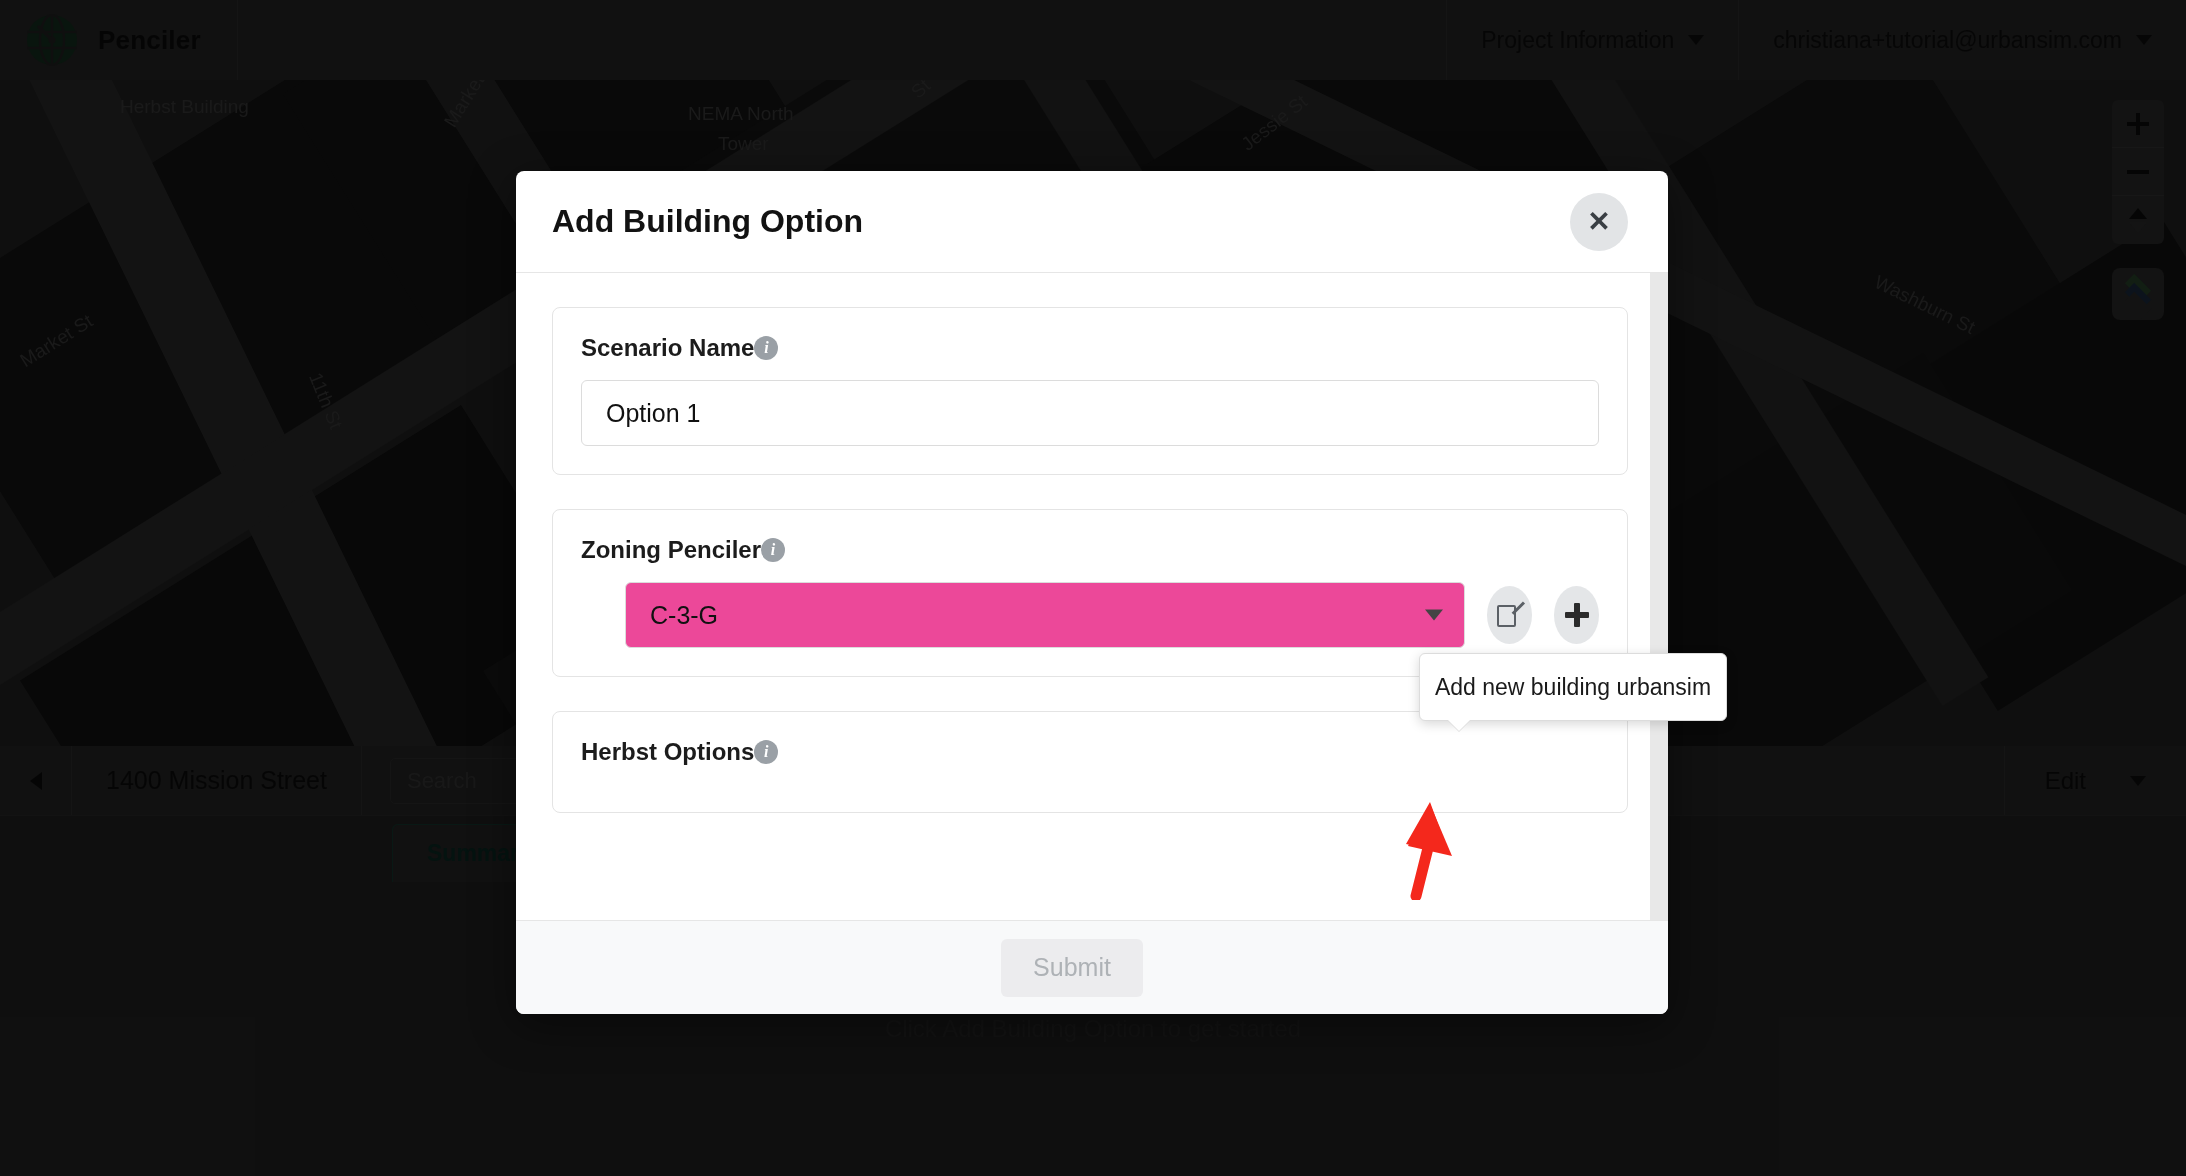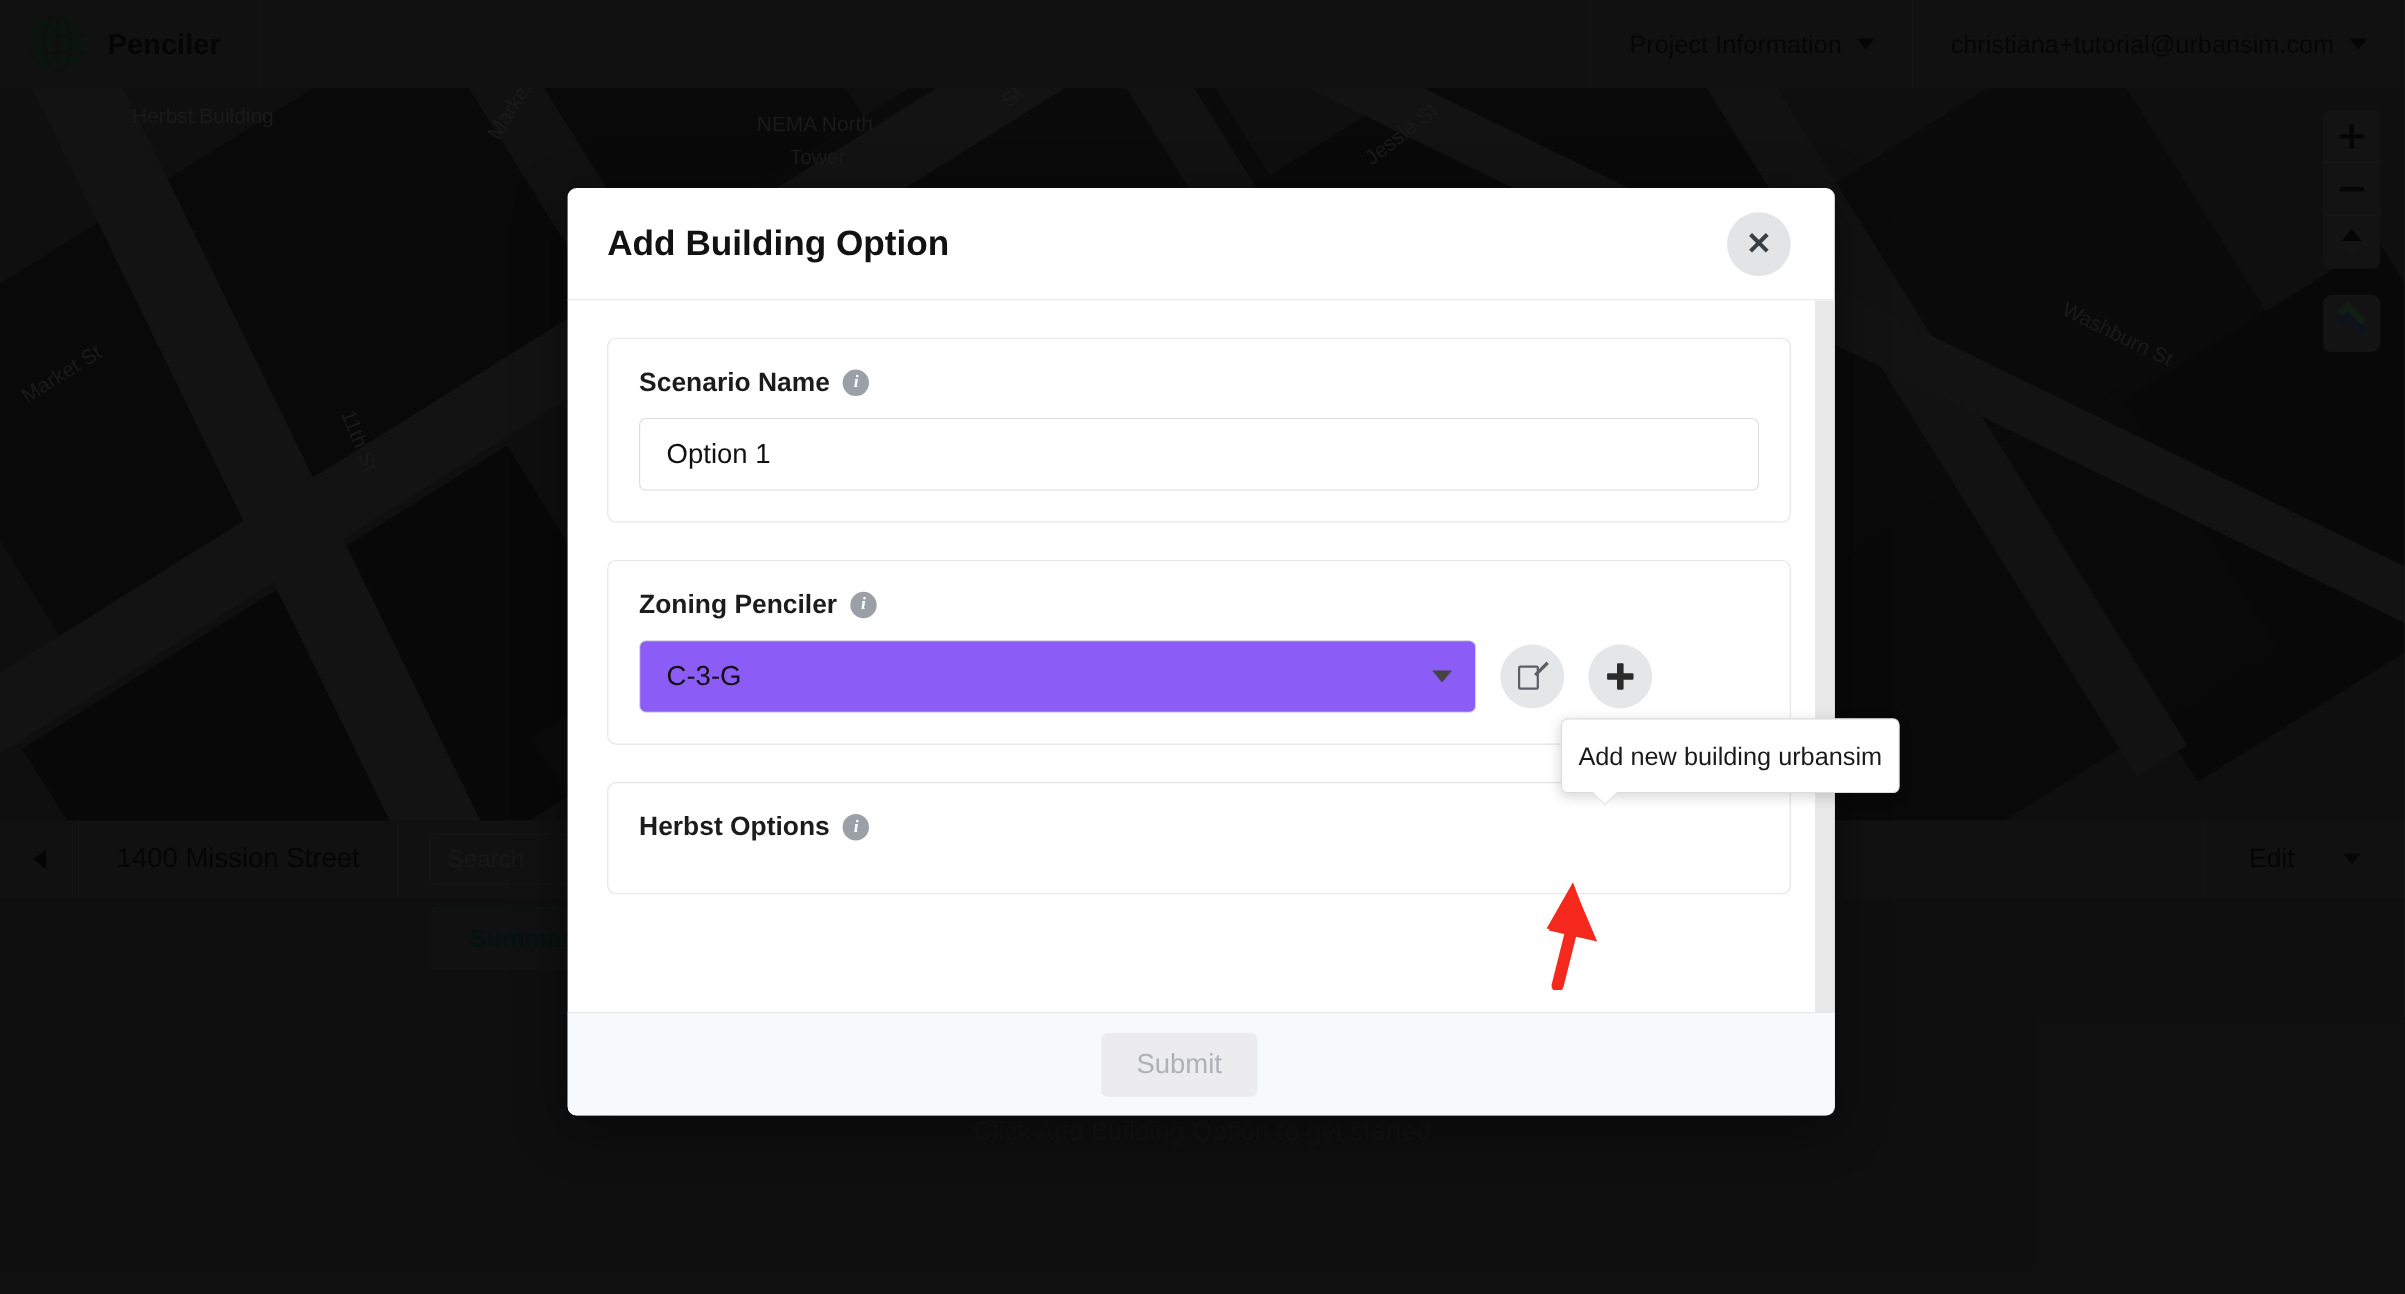--- a/index.html
+++ b/index.html
@@ -222,47 +222,47 @@
     background: #e8e8e8;
   }
 
   .field-card {
     border: 1px solid #e4e4e4;
     border-radius: 8px;
     padding: 26px 28px 28px 28px;
     margin-bottom: 34px;
     background: #fff;
   }
-  .field-label-row { display: flex; align-items: center; gap: 12px; margin-bottom: 18px; }
+  .field-label-row { display: flex; align-items: center; margin-bottom: 18px; }
   .field-label { font-size: 24px; font-weight: 700; color: #1c1c1c; }
   .info-icon {
     width: 24px; height: 24px; border-radius: 50%;
     background: #9aa0a6; color: #fff;
     display: flex; align-items: center; justify-content: center;
     font-size: 16px; font-weight: 700; font-style: italic;
     font-family: "Liberation Serif", serif;
     cursor: pointer;
   }
   .text-input {
     width: 100%; height: 66px;
     border: 1px solid #dcdcdc; border-radius: 6px;
     padding: 0 24px;
     font-size: 25px; color: #111;
     font-family: "Liberation Sans", sans-serif;
     background: #fff;
   }
   .select-row { display: flex; align-items: center; gap: 22px; }
   .select-wrap { position: relative; flex: 0 0 761px; }
   .select-box {
-    width: 761px; height: 66px;
+    width: 840px; height: 66px;
     border: 1px solid #dcdcdc; border-radius: 6px;
     display: flex; align-items: center;
     padding: 0 52px 0 24px;
     font-size: 25px; color: #111;
-    background: #8b5cf6; cursor: pointer;
+    background: #ec4899; cursor: pointer; margin-left: 44px;
   }
   .select-caret {
     position: absolute; right: 22px; top: 50%;
     transform: translateY(-50%);
     width: 0; height: 0;
     border-left: 9px solid transparent;
     border-right: 9px solid transparent;
     border-top: 11px solid #444;
     pointer-events: none;
   }

